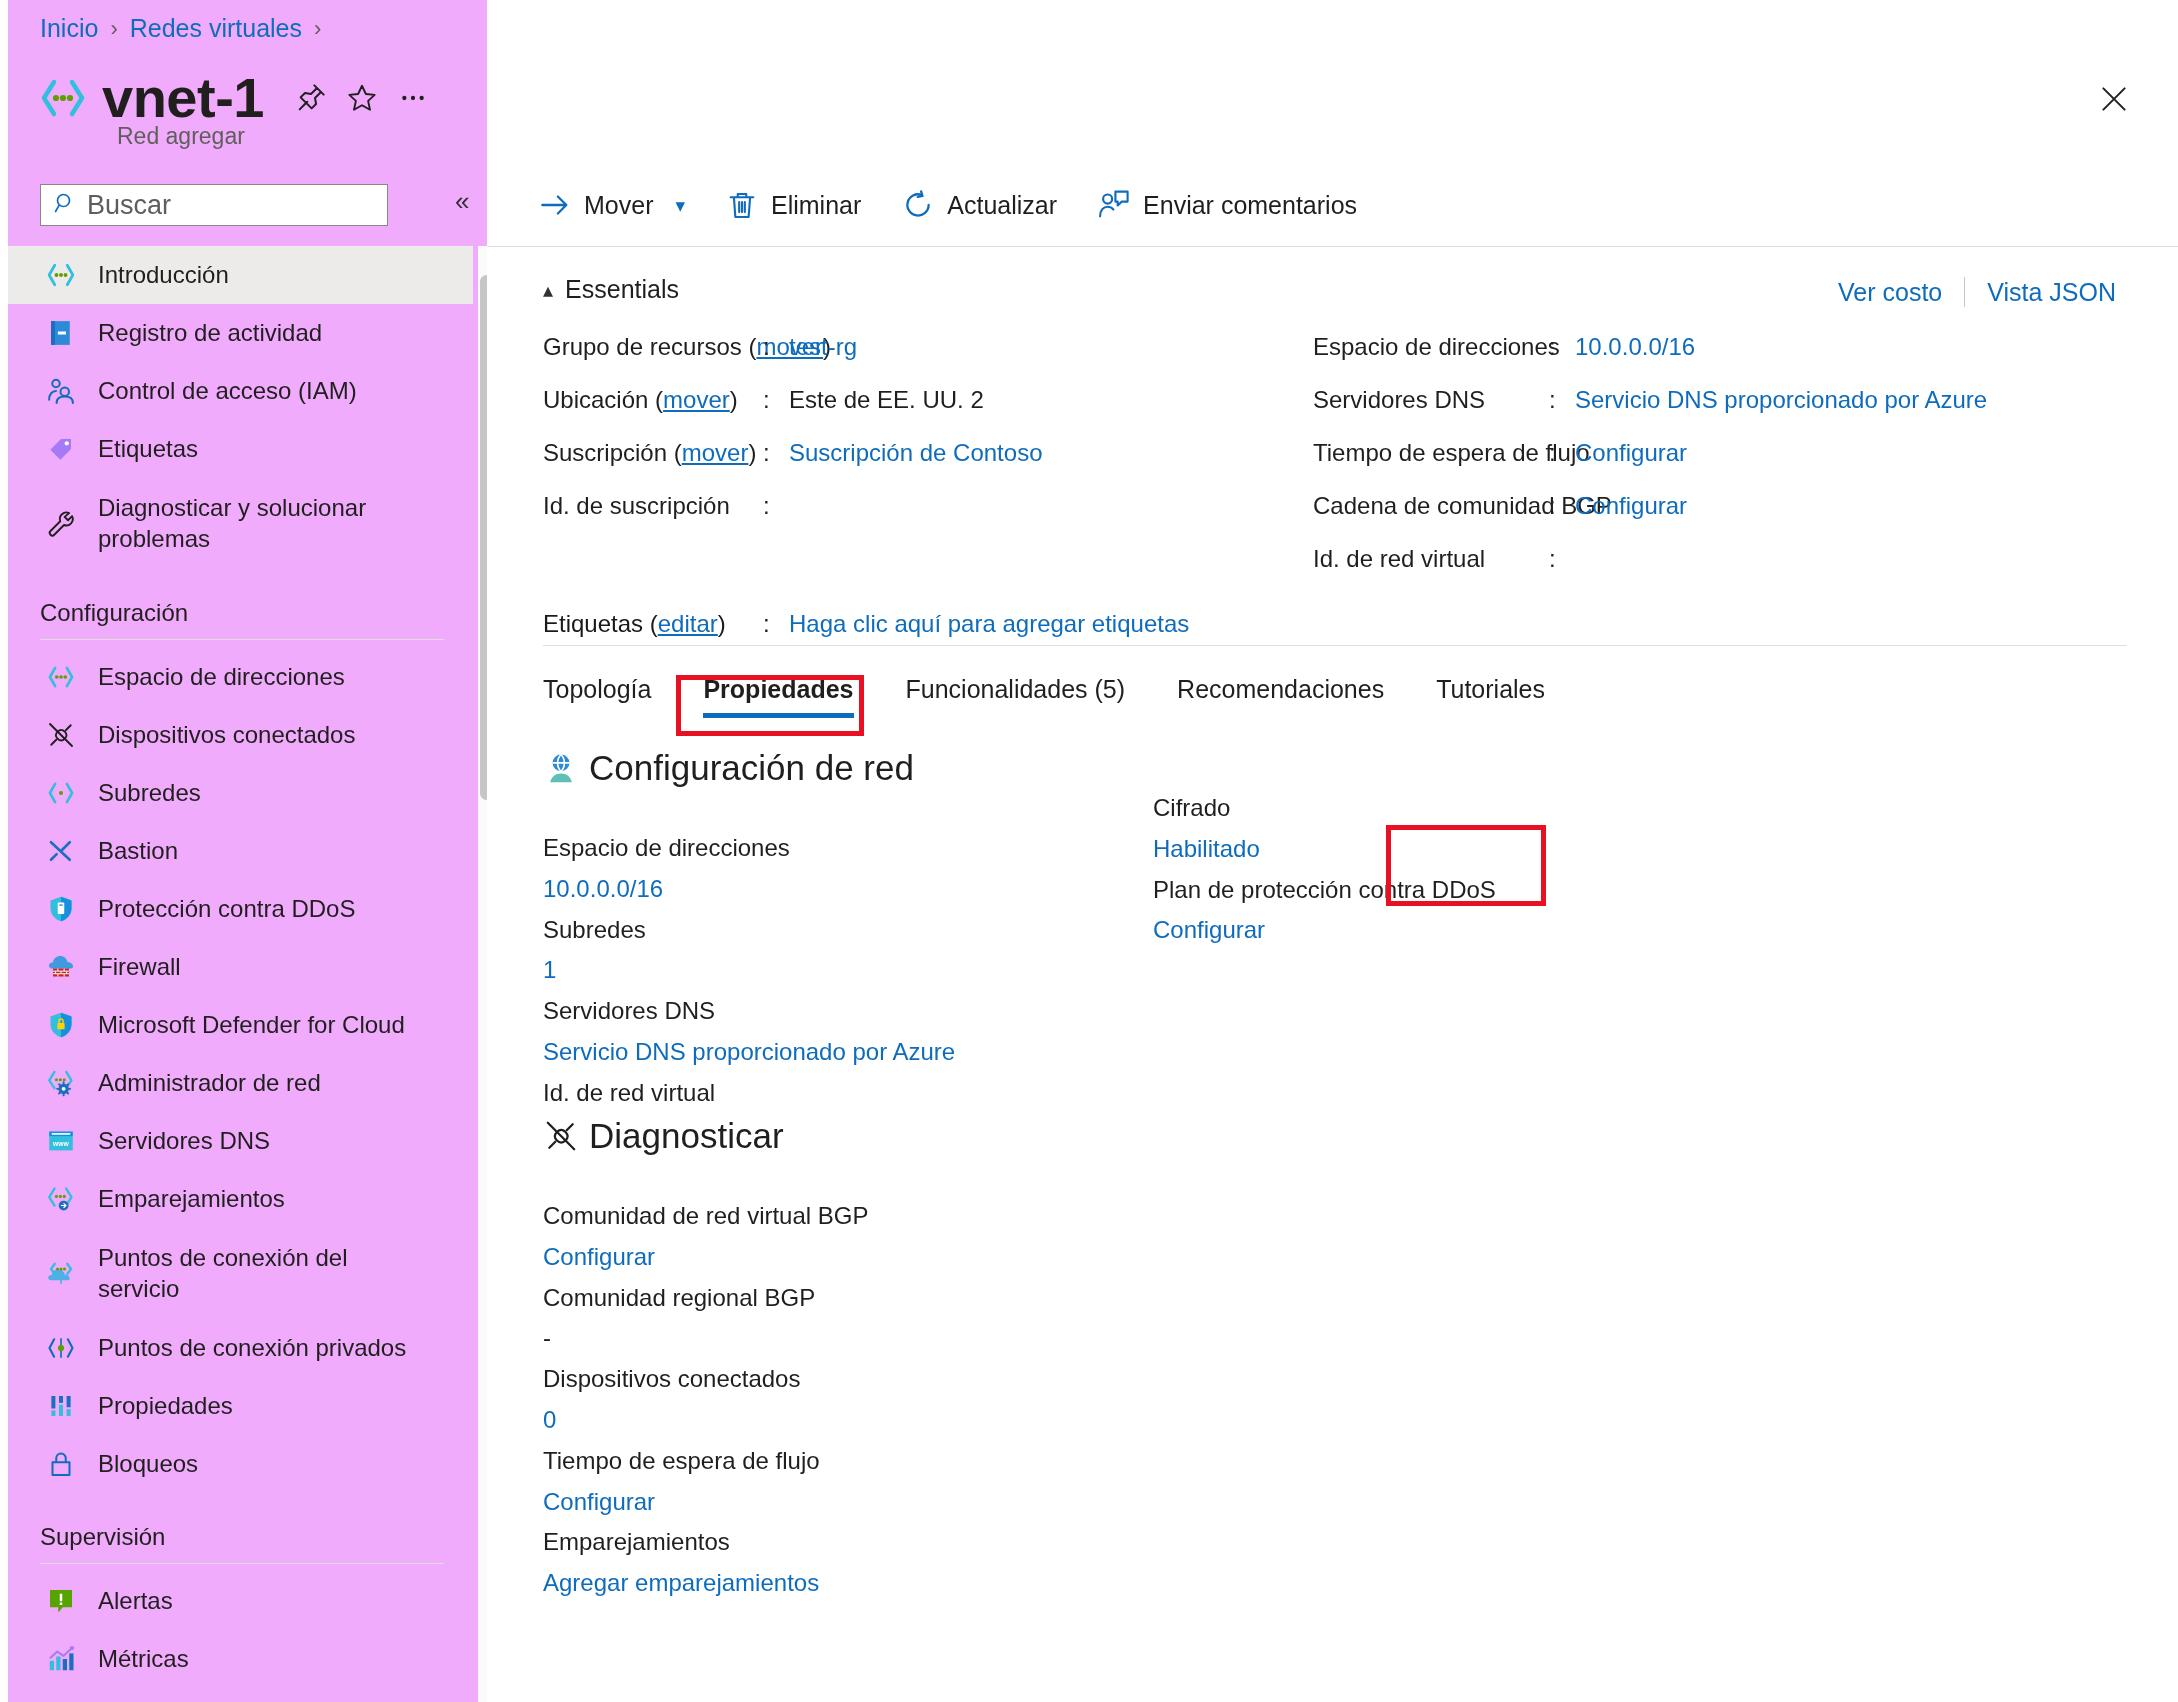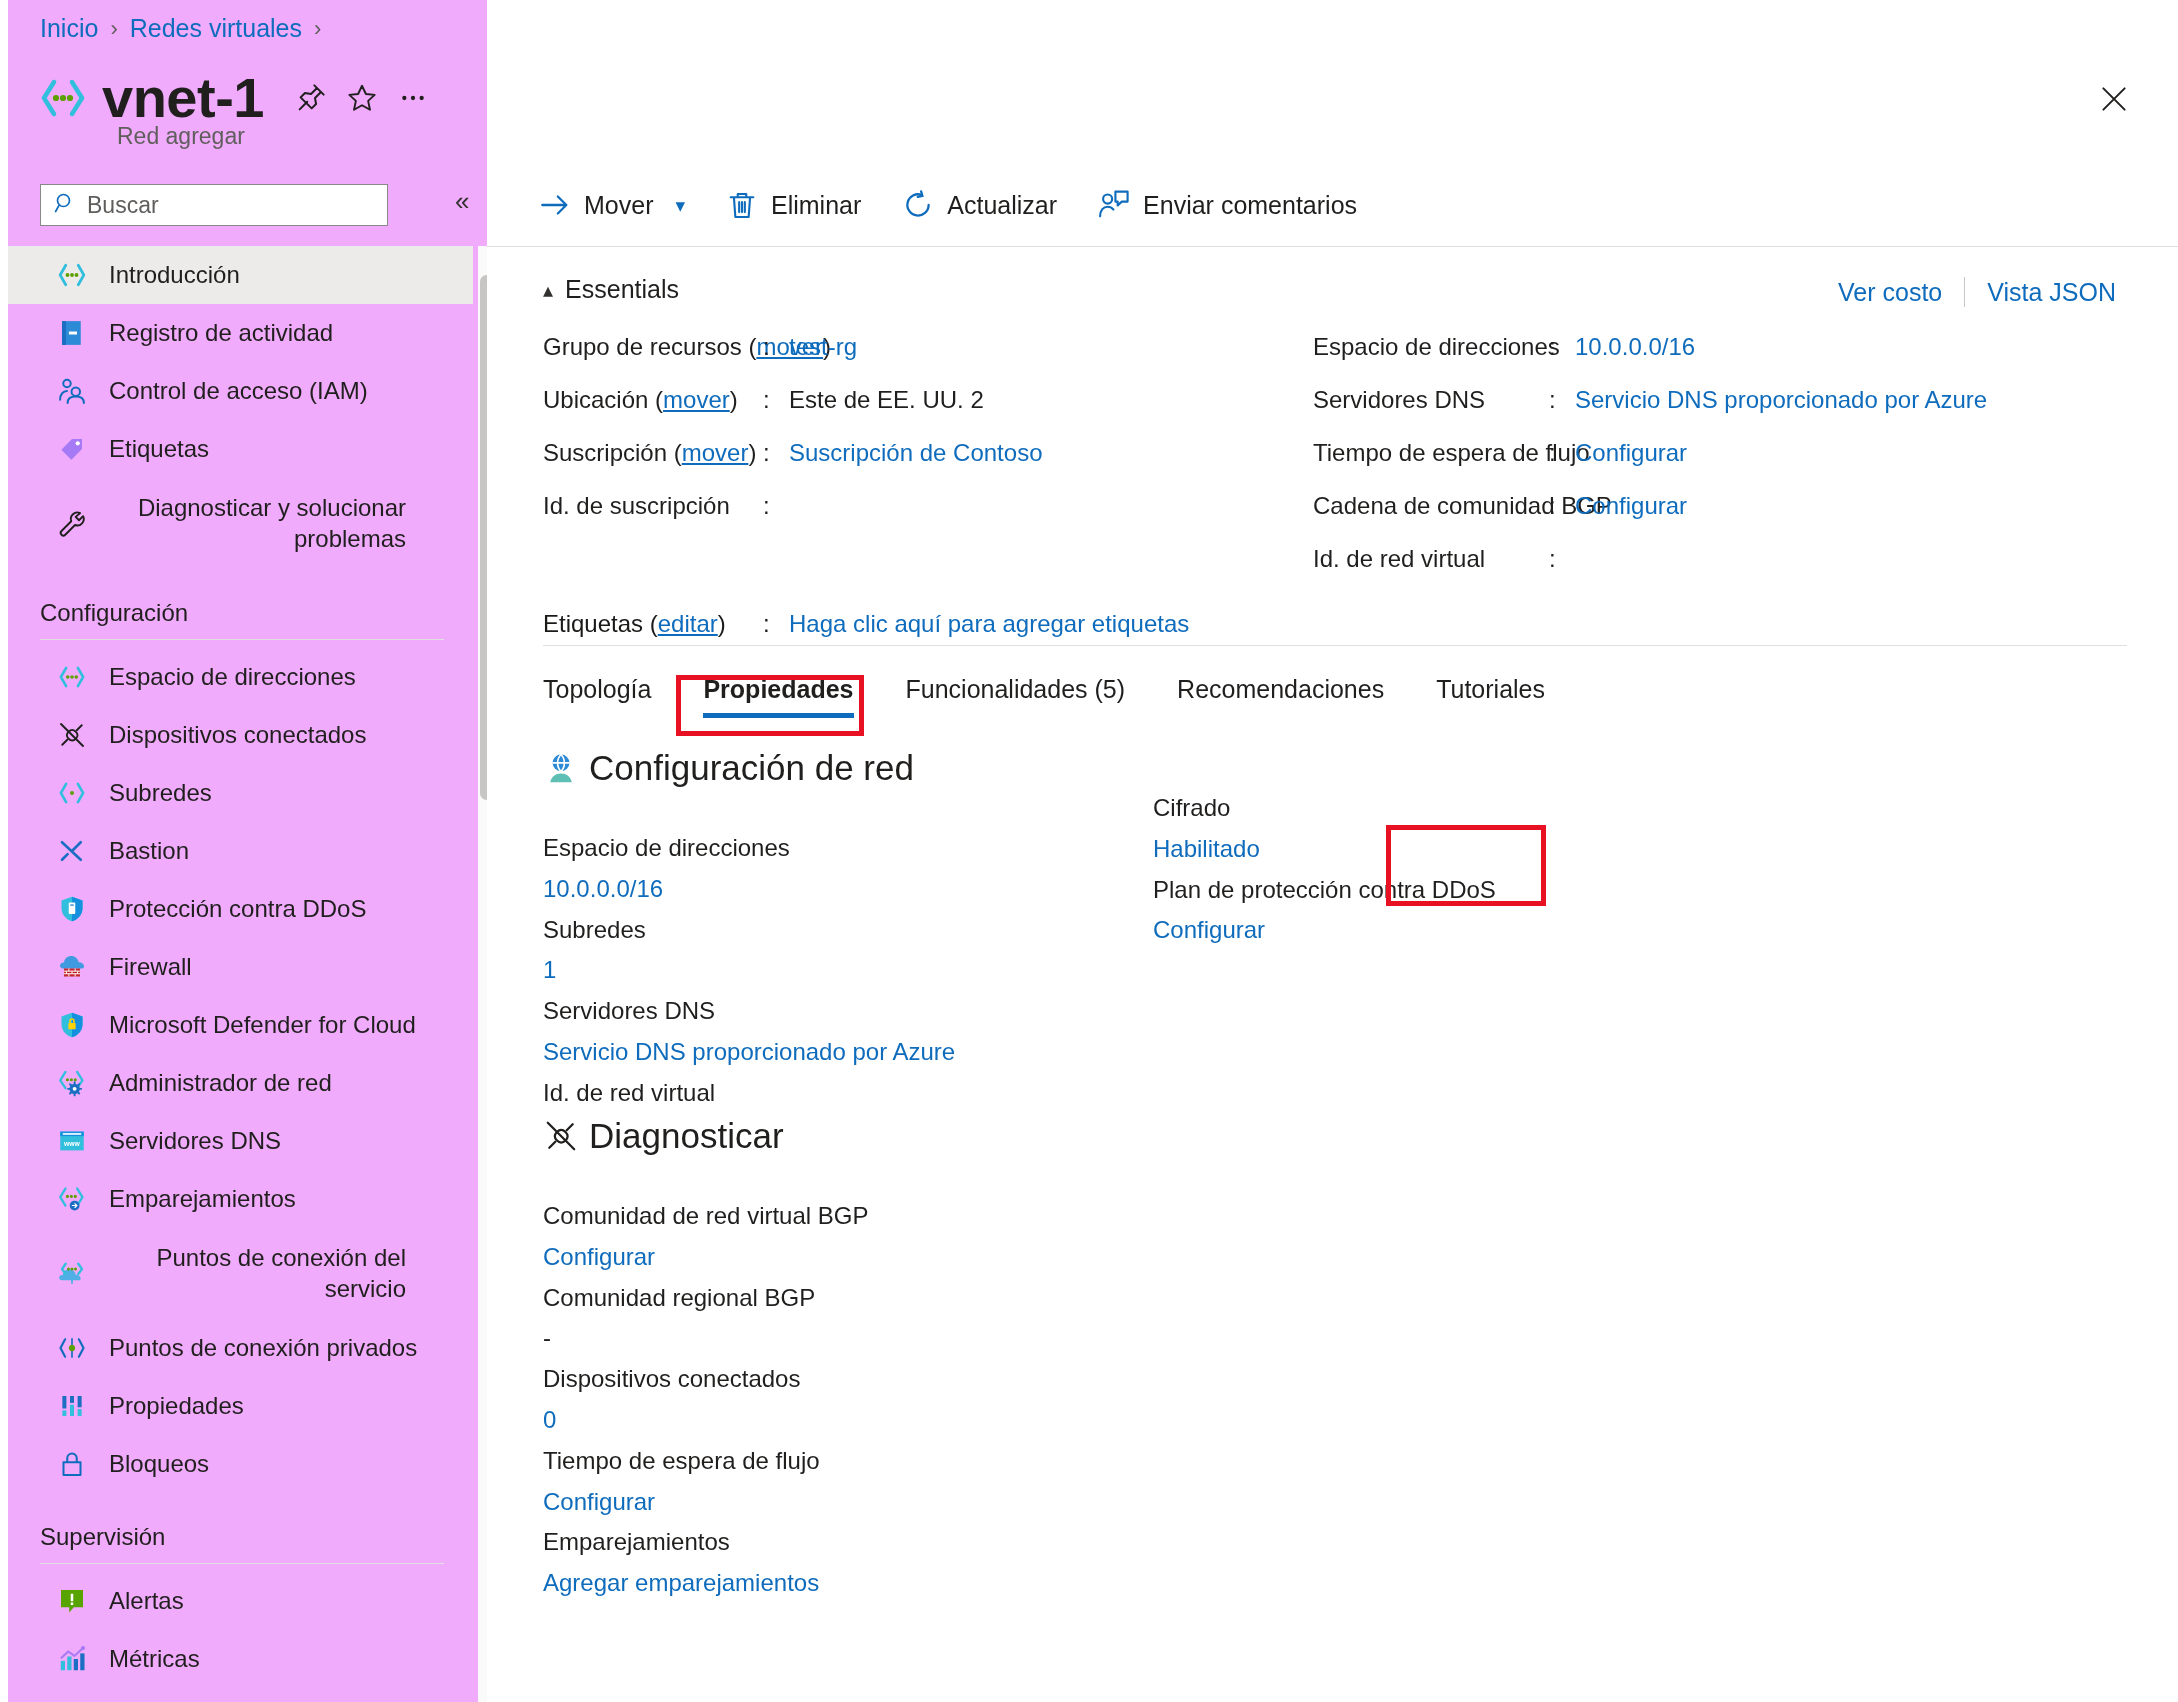--- a/index.html
+++ b/index.html
@@ -23,26 +23,26 @@
   .title-row { position:absolute; left:32px; top:65px; display:flex; align-items:center; gap:0; }
   .res-icon { width:46px; height:40px; position:relative; flex:0 0 auto; }
   .title-text { font-size:56px; font-weight:700; color:#201f1e; margin-left:16px; letter-spacing:-0.5px; }
   .title-actions { display:flex; align-items:center; gap:0; margin-left:22px; }
   .ticon { width:51px; height:48px; display:flex; align-items:center; justify-content:center; cursor:pointer; }
   .subtitle { position:absolute; left:109px; top:123px; font-size:23px; color:#605e5c; }
 
   .search-wrap { position:absolute; left:32px; top:184px; width:348px; height:42px; }
   .search-box { width:348px; height:42px; border:1px solid #8a8886; background:#fff; display:flex; align-items:center; padding:0 8px; }
   .search-box .sicon { margin:0 8px 0 4px; flex:0 0 auto; }
-  .search-box input { border:none; outline:none; flex:1; font-size:23px; color:#323130; font-family:"Liberation Sans", sans-serif; background:transparent; }
+  .search-box input { border:none; outline:none; flex:1; font-size:27px; color:#323130; font-family:"Liberation Sans", sans-serif; background:transparent; }
   .search-box input::placeholder { color:#605e5c; }
   .collapse-btn { position:absolute; left:447px; top:188px; font-size:26px; color:#323130; cursor:pointer; line-height:1; }
 
   .nav { position:absolute; left:0; top:246px; width:465px; height:1457px; overflow:hidden; }
-  .nav-item { height:58px; display:flex; align-items:center; padding-left:47px; cursor:pointer; font-size:24px; color:#201f1e;text-align:right; }
+  .nav-item { height:58px; display:flex; align-items:center; padding-left:36px; cursor:pointer; font-size:24px; color:#201f1e; }
   .nav-item.selected { background:#edebe9; }
   .nav-item .nicon { width:34px; height:34px; flex:0 0 auto; margin-right:20px; display:flex; align-items:center; justify-content:center; }
   .nav-item .nlabel { line-height:1.28; }
   .nav-item.two-line { height:91px; align-items:center; }
   .nav-group { padding:30px 0 0 32px; }
   .nav-group-title { font-size:24px; color:#201f1e; margin-bottom:12px; }
   .nav-group-rule { width:404px; height:1px; background:#e1dfdd; margin-bottom:8px; }
 
   .sb-track { position:absolute; left:470px; top:246px; width:17px; height:1457px; background:#fafafa; }
   .sb-thumb { position:absolute; left:472px; top:275px; width:13px; height:525px; background:#c8c6c4; border-radius:7px; }

